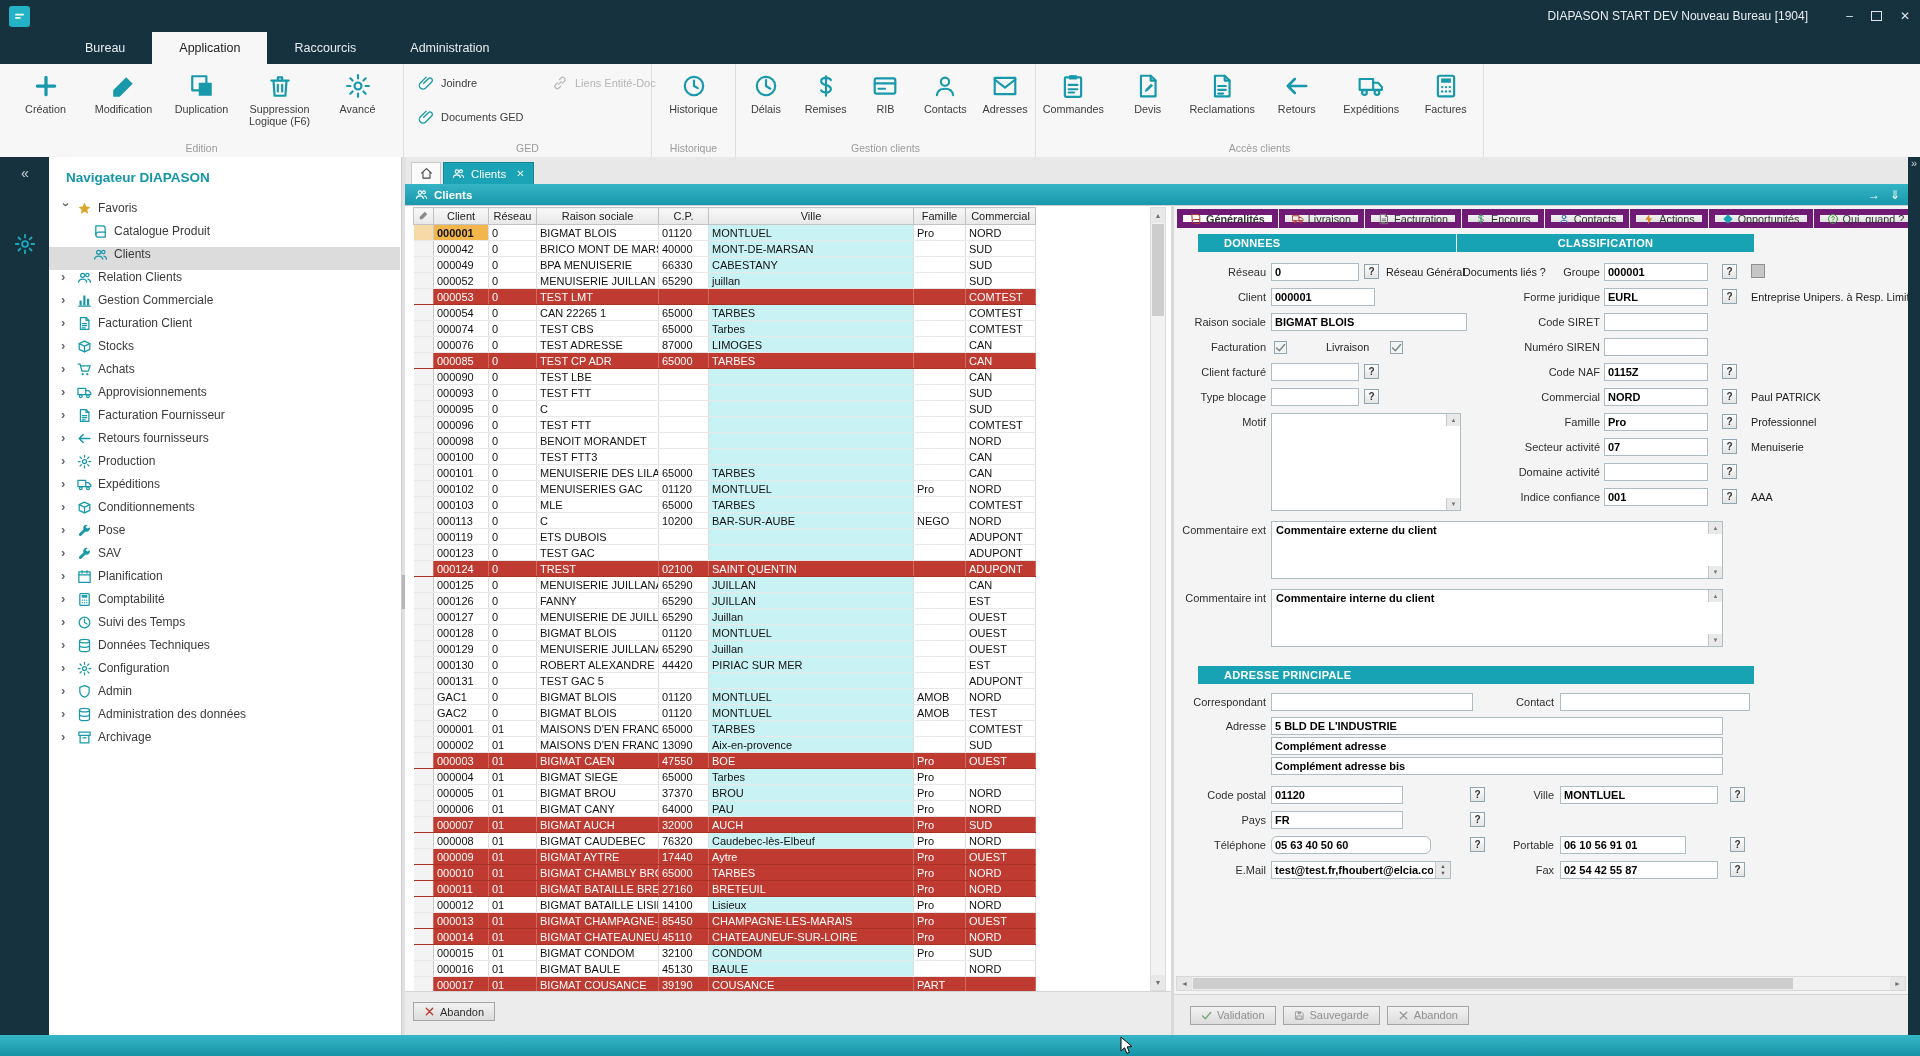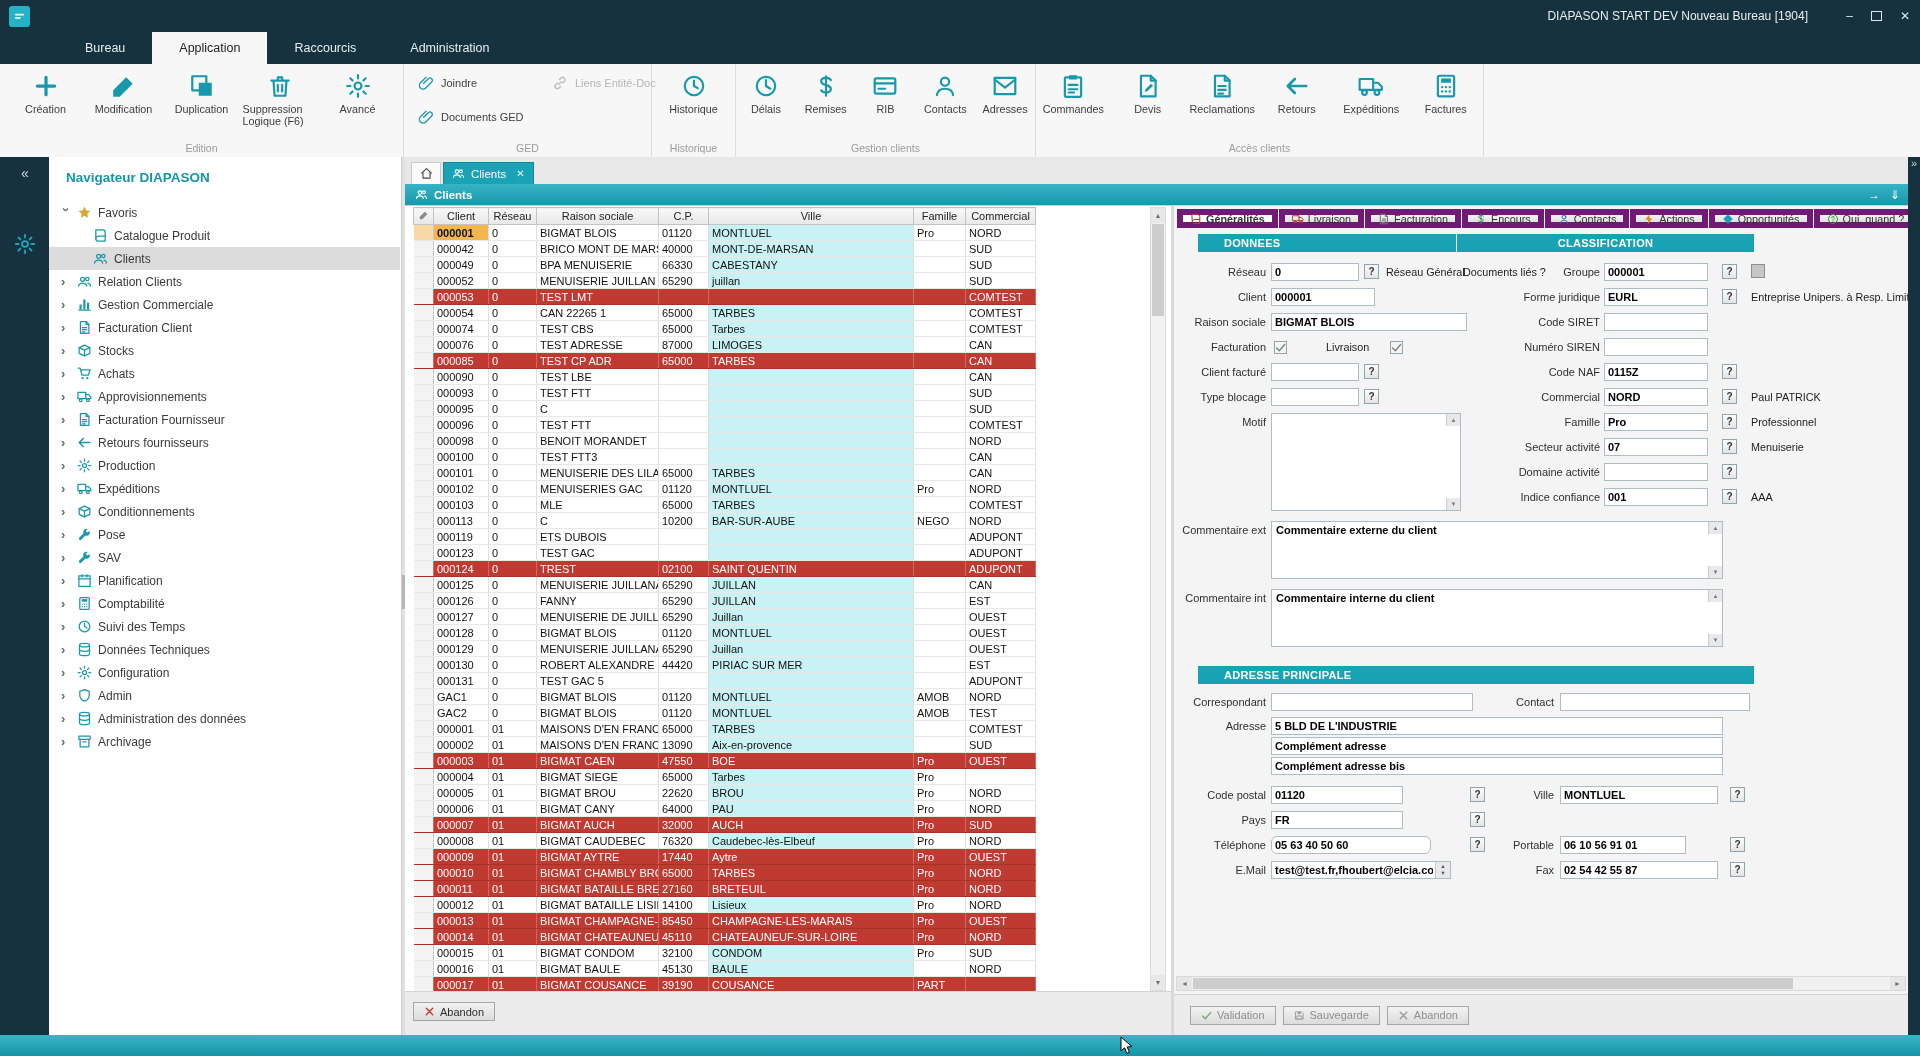--- a/index.html
+++ b/index.html
@@ -21,37 +21,37 @@
 
   
   .ribbon{position:absolute;left:0;top:64px;right:0;height:93px;background:#f7f7f7;border-bottom:1px solid #d8d8d8;display:flex}
   .rgroup{position:relative;border-right:1px solid #ddd;box-sizing:border-box;padding-top:7px;flex:none}
   .ritems{display:flex;justify-content:center}
   .rgl{position:absolute;bottom:3px;left:0;right:0;text-align:center;font-size:10.5px;color:#9b9b9b}
   .rbtn{display:flex;flex-direction:column;align-items:center;width:74px;padding:2px 2px 0;gap:4px;cursor:default}
   .icon{display:inline-block}
   .icon svg{width:100%;height:100%;display:block}
   .rbtn .icon{width:26px;height:26px;color:#1799ab}
-  .rlabel{font-size:10.8px;color:#3d3d3d;text-align:left;line-height:1.15}
+  .rlabel{font-size:10.8px;color:#3d3d3d;text-align:center;line-height:1.15}
   .rbtn.disabled .icon{color:#bcbcbc}
   .rbtn.disabled .rlabel{color:#b5b5b5}
   .ritems.small{flex-direction:column;flex-wrap:wrap;height:64px;align-content:flex-start;justify-content:flex-start;padding-left:14px;gap:10px 12px}
   .rbtn.small{flex-direction:row;width:122px;height:24px;align-items:center;gap:7px;padding:0}
   .rbtn.small .icon{width:16px;height:16px}
   .rbtn.small .rlabel{font-size:11px;white-space:nowrap}
 
   
   .workspace{position:absolute;left:0;top:157px;right:0;bottom:21px;background:#ececec}
   .navstrip{position:absolute;left:0;top:0;width:49px;height:100%;background:#16323e}
   .collapse{display:block;color:#cfdade;font-size:14px;text-align:center;margin-top:8px;letter-spacing:-1px;cursor:default}
   .gearbtn{display:block;width:22px;height:22px;margin:52px auto 0;color:#1ba9bc}
   .sidebar{position:absolute;left:49px;top:0;width:353px;height:100%;background:#fff;border-right:1px solid #cfcfcf;box-sizing:border-box}
   .sidebar-title{padding:13px 0 0 17px;color:#1596a8;font-weight:bold;font-size:13.5px}
   .tree{position:absolute;left:0;top:44px;right:1px}
-  .titem{height:23px;display:flex;align-items:center;font-size:12px;color:#3a3a3a;padding-left:12px;gap:6px;cursor:default}
+  .titem{height:23px;display:flex;align-items:flex-start;font-size:12px;color:#3a3a3a;padding-left:12px;gap:6px;cursor:default}
   .titem.depth1{padding-left:44px}
   .titem.selected{background:#dcdcdc}
   .chev{width:10px;color:#666;font-size:13px;font-weight:bold;line-height:1;display:inline-block}
   .chev.open{transform:rotate(90deg)}
   .titem .icon{width:15px;height:15px;color:#1799ab}
   .tlabel{white-space:nowrap}
   .splitter{position:absolute;left:402px;top:0;width:3px;height:100%;background:#e0e0e0}
   .grip{position:absolute;top:418px;left:0;width:3px;height:34px;background:#b5b5b5}
 
   .docarea{position:absolute;left:405px;top:0;right:12px;bottom:0}
@@ -1054,21 +1054,21 @@
                   <td class="c3">65000</td>
                   <td class="c4">Tarbes</td>
                   <td class="c5">Pro</td>
                   <td class="c6"></td>
                 </tr>
                 <tr class="trow">
                   <td class="csel"></td>
                   <td class="c0">000005</td>
                   <td class="c1">01</td>
                   <td class="c2">BIGMAT BROU</td>
-                  <td class="c3">22620</td>
+                  <td class="c3">37370</td>
                   <td class="c4">BROU</td>
                   <td class="c5">Pro</td>
                   <td class="c6">NORD</td>
                 </tr>
                 <tr class="trow">
                   <td class="csel"></td>
                   <td class="c0">000006</td>
                   <td class="c1">01</td>
                   <td class="c2">BIGMAT CANY</td>
                   <td class="c3">64000</td>

